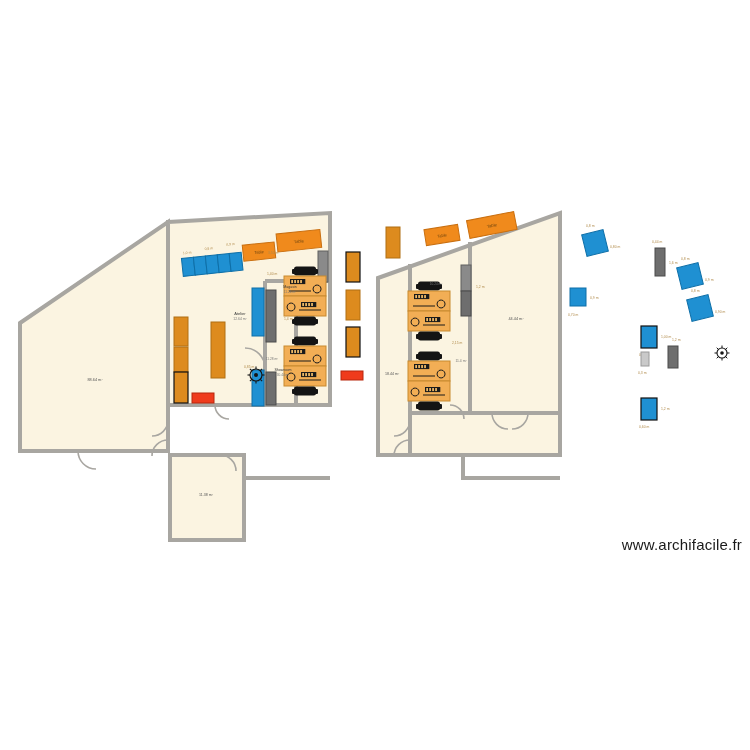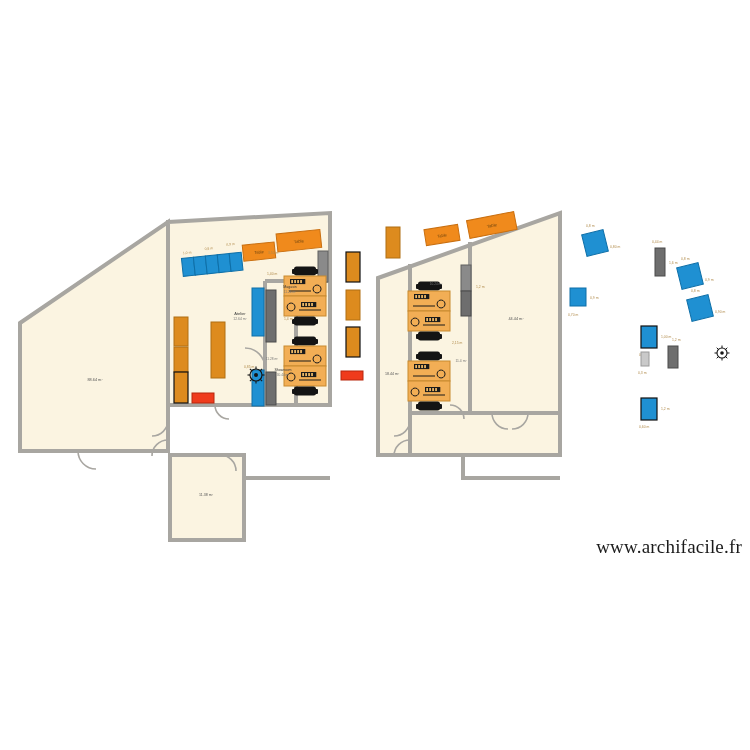--- a/index.html
+++ b/index.html
@@ -1,20 +1,20 @@
 <!DOCTYPE html>
 <html><head>
 <meta charset="utf-8">
 <style>
   html,body{margin:0;padding:0;background:#ffffff;}
   body{width:750px;height:750px;position:relative;overflow:hidden;
        font-family:"Liberation Sans",sans-serif;}
   #plan{position:absolute;left:0;top:0;width:750px;height:750px;}
-  .wm{position:absolute;right:8px;top:536px;font-size:19px;color:#1a1a1a;
-      letter-spacing:.2px;font-family:Liberation Serif, serif;}
+  .wm{position:absolute;right:8px;top:536px;font-size:15px;color:#1a1a1a;
+      letter-spacing:.2px;font-family:Liberation Sans, sans-serif;}
   text{font-family:"Liberation Sans",sans-serif;}
 </style>
 </head>
 <body>
 
 <svg id="plan" viewBox="0 0 750 750">
 
   <defs>
     <g id="chairShape">
       <rect x="-11" y="-4.5" width="22" height="9" rx="2.5" fill="#141414"></rect>

